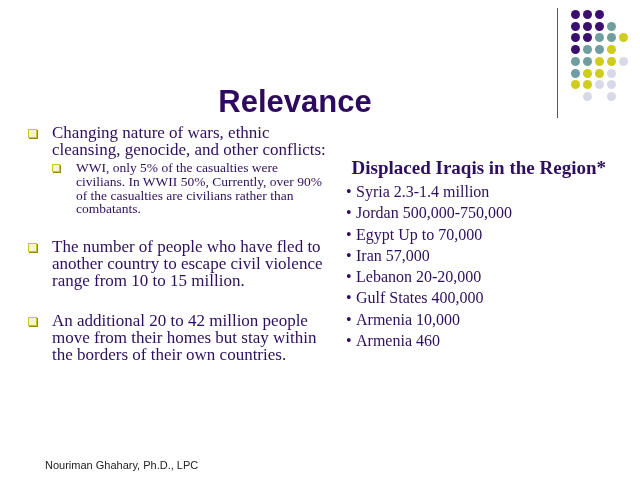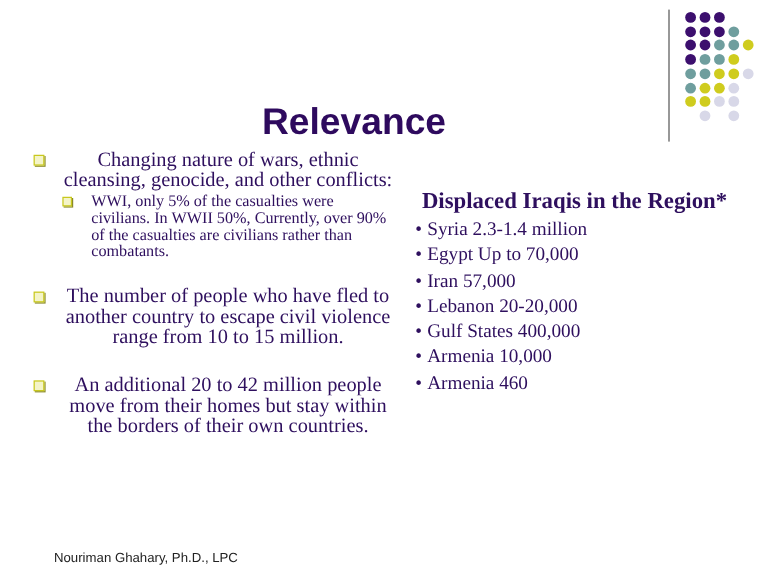--- a/index.html
+++ b/index.html
@@ -8,21 +8,21 @@
       font-family: "Liberation Serif", serif; color: #2e0f5e;
     }
     .vline { position: absolute; left: 557px; top: 8px; width: 1px; height: 110px; background: #555; }
     .dots { position: absolute; left: 0; top: 0; }
     .dot { position: absolute; width: 9px; height: 9px; border-radius: 50%; }
     .title {
       position: absolute; left: 0; width: 590px; top: 56px; text-align: center;
       font-family: "Liberation Sans", sans-serif; font-weight: bold; font-size: 31px; color: #2e0a5e; margin-top: 28px;
     }
     .left { position: absolute; left: 28px; top: 124px; width: 300px; }
-    .b1 { position: relative; padding-left: 24px; font-size: 17px; line-height: 17px; text-align: center; }
+    .b1 { position: relative; padding-left: 24px; font-size: 17px; line-height: 17px; }
     .b1 .bx, .b2 .bx {
       position: absolute; left: 0; top: 5px; width: 7px; height: 7px;
       border: 1px solid #c8c81e; background: #f4f4c8; box-shadow: 1px 1px 0 #8a8a2a;
     }
     .b2 { position: relative; margin-left: 24px; padding-left: 24px; font-size: 13.5px; line-height: 13.8px; margin-top: 3px; }
     .b2 .bx { top: 3px; width: 6px; height: 6px; }
     .gap1 { height: 22px; }
     .gap2 { height: 23px; }
     .right { position: absolute; left: 346px; top: 156px; width: 260px; }
     .rtitle { text-align: right; font-weight: bold; font-size: 19px; line-height: 23px; margin-left: 4px; }
@@ -92,20 +92,21 @@
   <div class="b1">
     <span class="bx"></span>
     <span>An additional 20 to 42 million people move from their homes but stay within the borders of their own countries.</span>
   </div>
 </div>
 
 <div class="right">
   <div class="rtitle">Displaced Iraqis in the Region*</div>
   <div class="rlist">
     <div class="ritem"><span class="dotb">•</span><span>Syria 2.3-1.4 million</span></div>
+    <div class="ritem"><span class="dotb">•</span><span>Jordan 500,000-750,000</span></div>
     <div class="ritem"><span class="dotb">•</span><span>Egypt Up to 70,000</span></div>
     <div class="ritem"><span class="dotb">•</span><span>Iran 57,000</span></div>
     <div class="ritem"><span class="dotb">•</span><span>Lebanon 20-20,000</span></div>
     <div class="ritem"><span class="dotb">•</span><span>Gulf States 400,000</span></div>
     <div class="ritem"><span class="dotb">•</span><span>Armenia 10,000</span></div>
     <div class="ritem"><span class="dotb">•</span><span>Armenia 460</span></div>
   </div>
 </div>
 
 <div class="footer">Nouriman Ghahary,  Ph.D., LPC</div>

